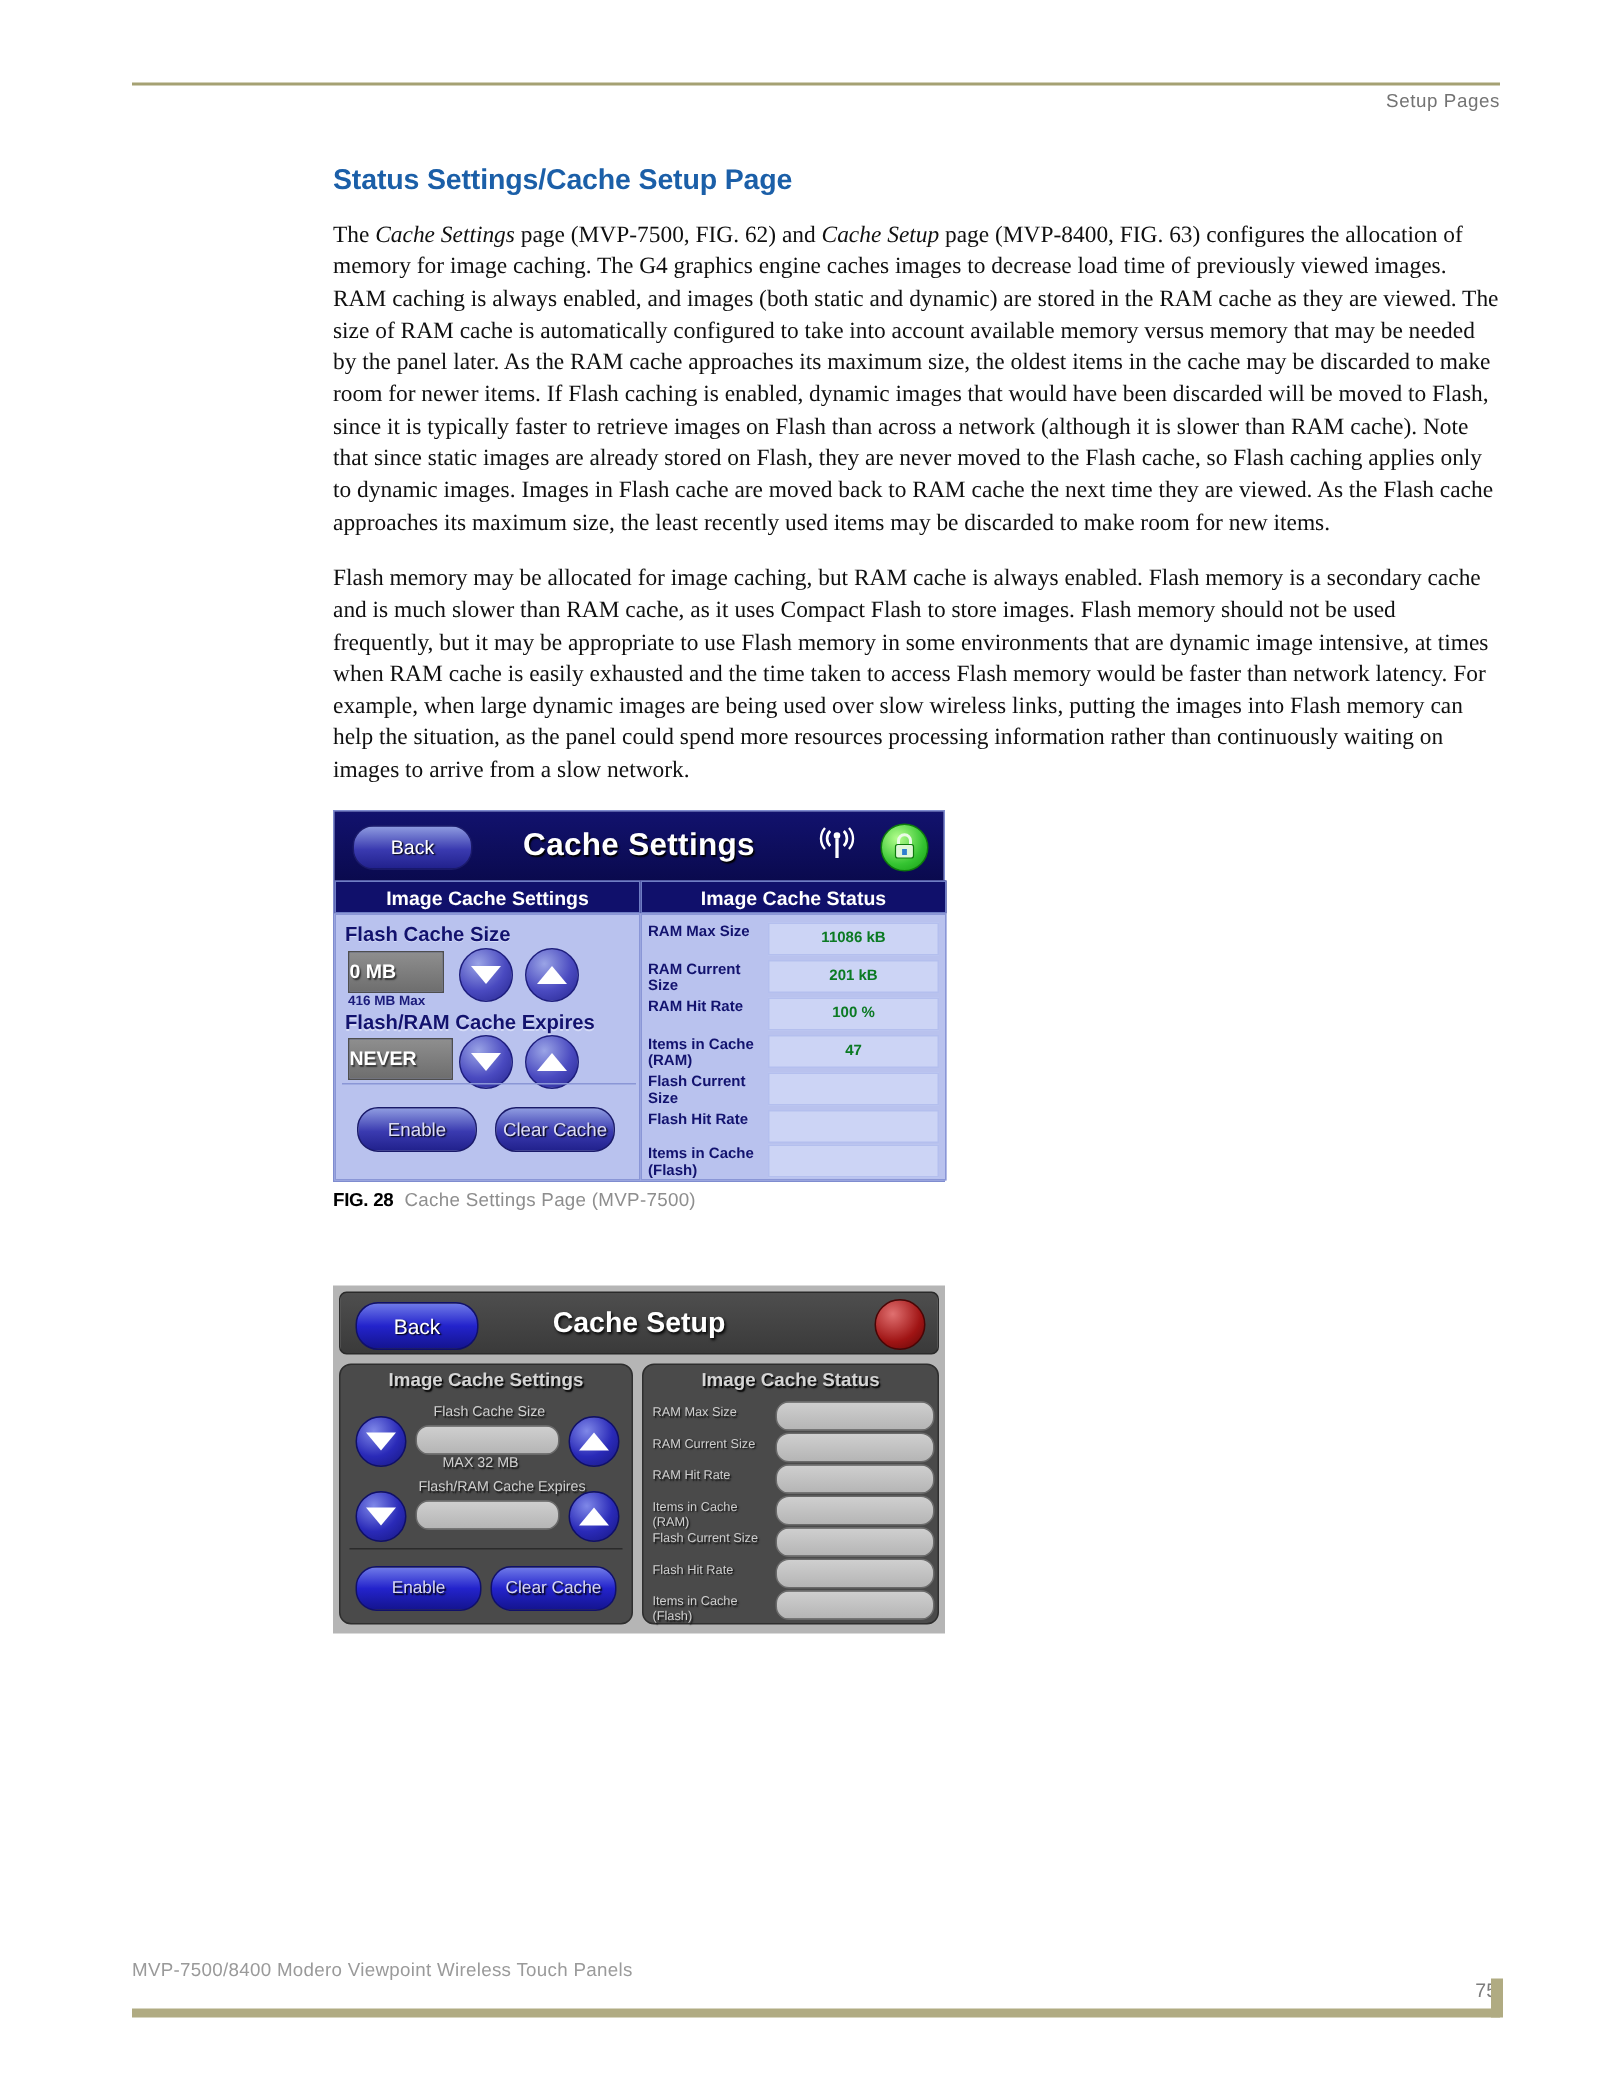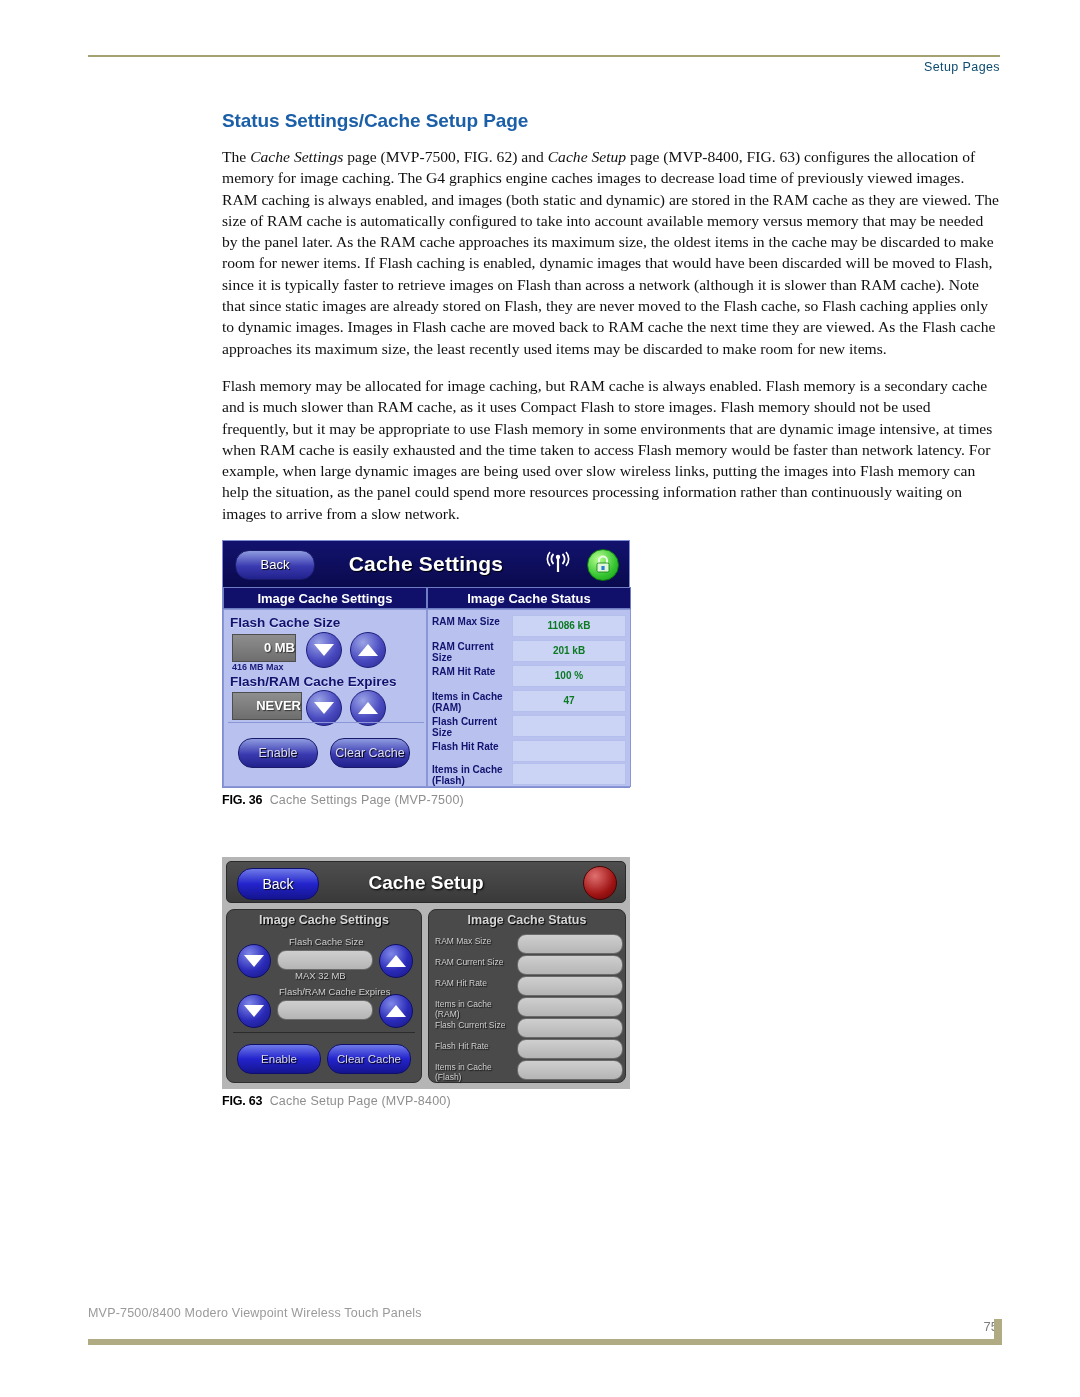--- a/index.html
+++ b/index.html
@@ -14,21 +14,21 @@
   .page{position:absolute;inset:0;}
 
   
   .head-rule{
     position:absolute;left:88px;top:55px;width:912px;height:1.5px;
     background:#a5a173;
   }
   .head-label{
     position:absolute;right:80px;top:60px;
     font-family:"Liberation Sans", sans-serif;
-    font-size:12.5px;letter-spacing:.4px;color:#0c4a6e;
+    font-size:12.5px;letter-spacing:.4px;color:#737373;
   }
 
   
   .col{position:absolute;left:222px;top:110px;width:778px;}
 
   h1.title{
     margin:0 0 14px 0;
     font-family:"Liberation Sans", sans-serif;
     font-size:19px;font-weight:bold;color:#1b5fa8;
     letter-spacing:-.1px;
@@ -102,21 +102,21 @@
 
   .lbl1{
     position:absolute;color:#12126e;font-size:13.5px;font-weight:bold;
     text-shadow:0 1px 0 #d7ddf7;
   }
   .valbtn1{
     position:absolute;width:62px;height:26px;
     background:linear-gradient(#8e8e8e,#6e6e6e);
     border:1px solid #4e4e4e;
     color:#fff;font-size:13px;font-weight:bold;line-height:26px;
-    text-align:right;text-shadow:1px 1px 1px #333;
+    text-align:left;text-shadow:1px 1px 1px #333;
   }
   .maxnote1{
     position:absolute;color:#1b1b7a;font-size:9px;font-weight:bold;
   }
   .arrowbtn1{
     position:absolute;width:34px;height:34px;border-radius:50%;
     background:radial-gradient(circle at 35% 28%, #9aa4e6, #4a4ac0 55%, #26268f);
     border:1px solid #1d1d7d;
   }
   .arrowbtn1 .tri{
@@ -340,21 +340,21 @@
               <span class="stlabel1">Flash Hit Rate</span>
               <span class="stfield1"></span>
             </div>
           <div class="strow1" style="top:152px;">
               <span class="stlabel1">Items in Cache (Flash)</span>
               <span class="stfield1"></span>
             </div>
         </div>
 
       </div>
-      <p class="caption"><b>FIG. 36</b>&nbsp;&nbsp;<span>Cache Settings Page (MVP-7500)</span></p>
+      <p class="caption"><b>FIG. 28</b>&nbsp;&nbsp;<span>Cache Settings Page (MVP-7500)</span></p>
     </div>
 
     <div class="fig-wrap" style="margin-top:50px;">
       <div class="p2">
 
         <div class="titlebar">
           <div class="pgtitle">Cache Setup</div>
           <div class="btn-back2">Back</div>
           <div class="led2"></div>
         </div>
@@ -412,21 +412,20 @@
               <span class="stlabel2">Flash Hit Rate</span>
               <span class="field2" style="left:82px;top:2px;width:104px;"></span>
             </div>
           <div class="strow2" style="top:148px;">
               <span class="stlabel2">Items in Cache (Flash)</span>
               <span class="field2" style="left:82px;top:2px;width:104px;"></span>
             </div>
         </div>
 
       </div>
-      <p class="caption"><b>FIG. 63</b>&nbsp;&nbsp;<span>Cache Setup Page (MVP-8400)</span></p>
     </div>
 
   </div>
 
   <div class="foot-text">MVP-7500/8400 Modero Viewpoint Wireless Touch Panels</div>
   <div class="foot-page">75</div>
   <div class="foot-rule"></div>
   <div class="foot-tab"></div>
 
 </div>

